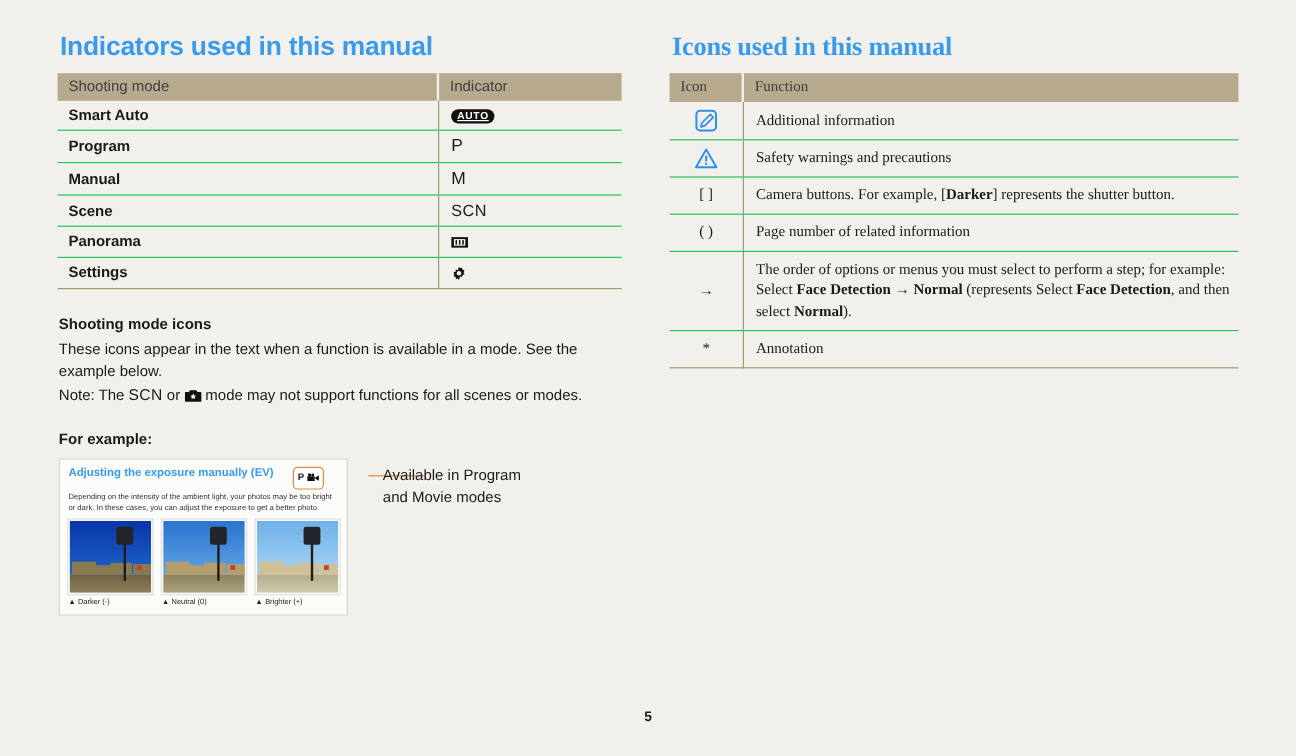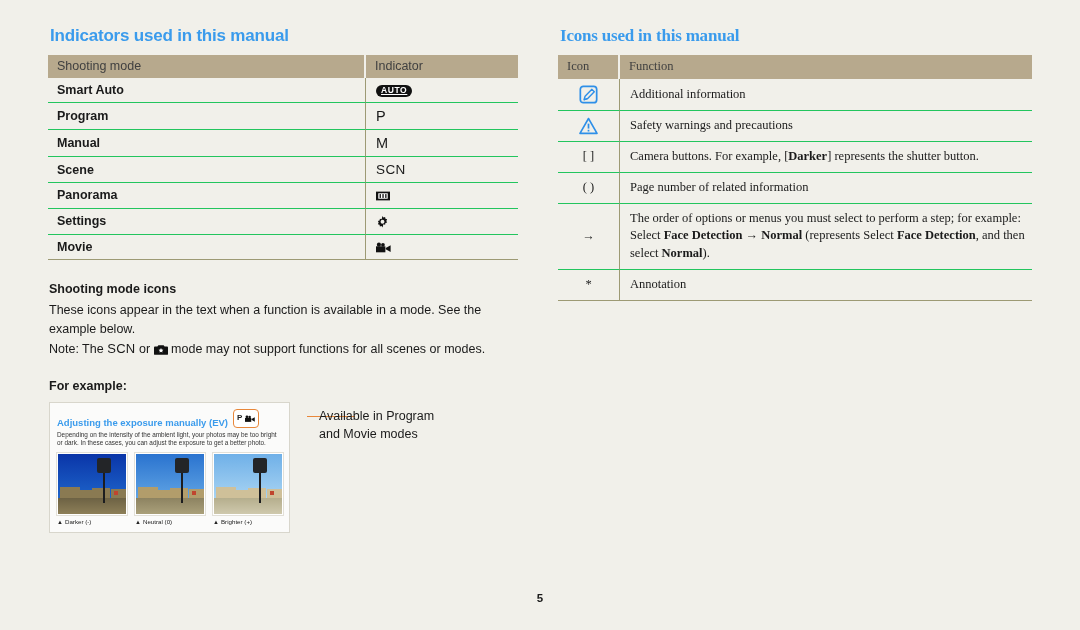--- a/index.html
+++ b/index.html
@@ -17,21 +17,21 @@
     background: #f1f0ea;
   }
 
   
   .col-left  { position: absolute; left: 48px;  top: 26px; width: 470px; }
   .col-right { position: absolute; left: 558px; top: 26px; width: 474px; font-family: Liberation Serif, serif; }
 
   
   .sec-title {
     color: #3a9bec;
-    font-size: 17px;
+    font-size: 22px;
     font-weight: bold;
     letter-spacing: -0.2px;
     margin: 0 0 9px 2px;
   }
 
   
   table.tbl {
     width: 100%;
     border-collapse: separate;
     border-spacing: 0;
@@ -128,21 +128,21 @@
   }
 
   
   .example-wrap { position: relative; margin-left: 1px; }
   .example-box {
     width: 241px;
     background: #fbfbfa;
     border: 1px solid #d8d6cc;
     padding: 6px 7px 7px 7px;
   }
-  .ex-title-row { display: flex; align-items: flex-end; gap: 5px; }
+  .ex-title-row { display: flex; align-items: flex-start; gap: 16px; }
   .ex-title {
     color: #3a9bec;
     font-size: 9.5px;
     font-weight: bold;
     white-space: nowrap;
   }
   .ex-badge {
     border: 1.3px solid #e8873a;
     border-radius: 4px;
     padding: 0px 3px 1px 3px;
@@ -243,29 +243,20 @@
                   <rect x="4.1" y="4.3" width="1.5" height="4.4" fill="#111"></rect>
                   <rect x="7.3" y="4.3" width="1.5" height="4.4" fill="#111"></rect>
                   <rect x="10.5" y="4.3" width="1.5" height="4.4" fill="#111"></rect>
                 </svg></span></td>
           </tr>
           <tr>
             <td class="mode-name">Settings</td>
             <td class="indicator-cell"><span class="g"><svg class="ic" width="13" height="13" viewBox="0 0 16 16">
                   <path fill="#111" d="M8 0l1.1 1.9 2.1-.6.4 2.2 2.1.6-1 2 1 2-2.1.6-.4 2.2-2.1-.6L8 14l-1.1-1.7-2.1.6-.4-2.2-2.1-.6 1-2-1-2 2.1-.6.4-2.2 2.1.6z"></path>
                   <circle cx="8" cy="7" r="2.4" fill="#f1f0ea"></circle>
-                </svg></span></td>
-          </tr>
-          <tr>
-            <td class="mode-name">Movie</td>
-            <td class="indicator-cell"><span class="g"><svg class="ic" width="15" height="12" viewBox="0 0 16 12">
-                  <path d="M0 4.2h10v6.4H0z" fill="#111"></path>
-                  <path d="M10.4 6.1L15.6 3v7.2l-5.2-3z" fill="#111"></path>
-                  <circle cx="3.1" cy="2.4" r="2.2" fill="#111"></circle>
-                  <circle cx="7.4" cy="2.6" r="2" fill="#111"></circle>
                 </svg></span></td>
           </tr>
         </tbody>
     </table>
 
     <div class="sub-head">Shooting mode icons</div>
 
     <div class="body-p">
       <span>These icons appear in the text when a function is available in a mode. See the example below.</span><br>
       <span>Note: The</span>

